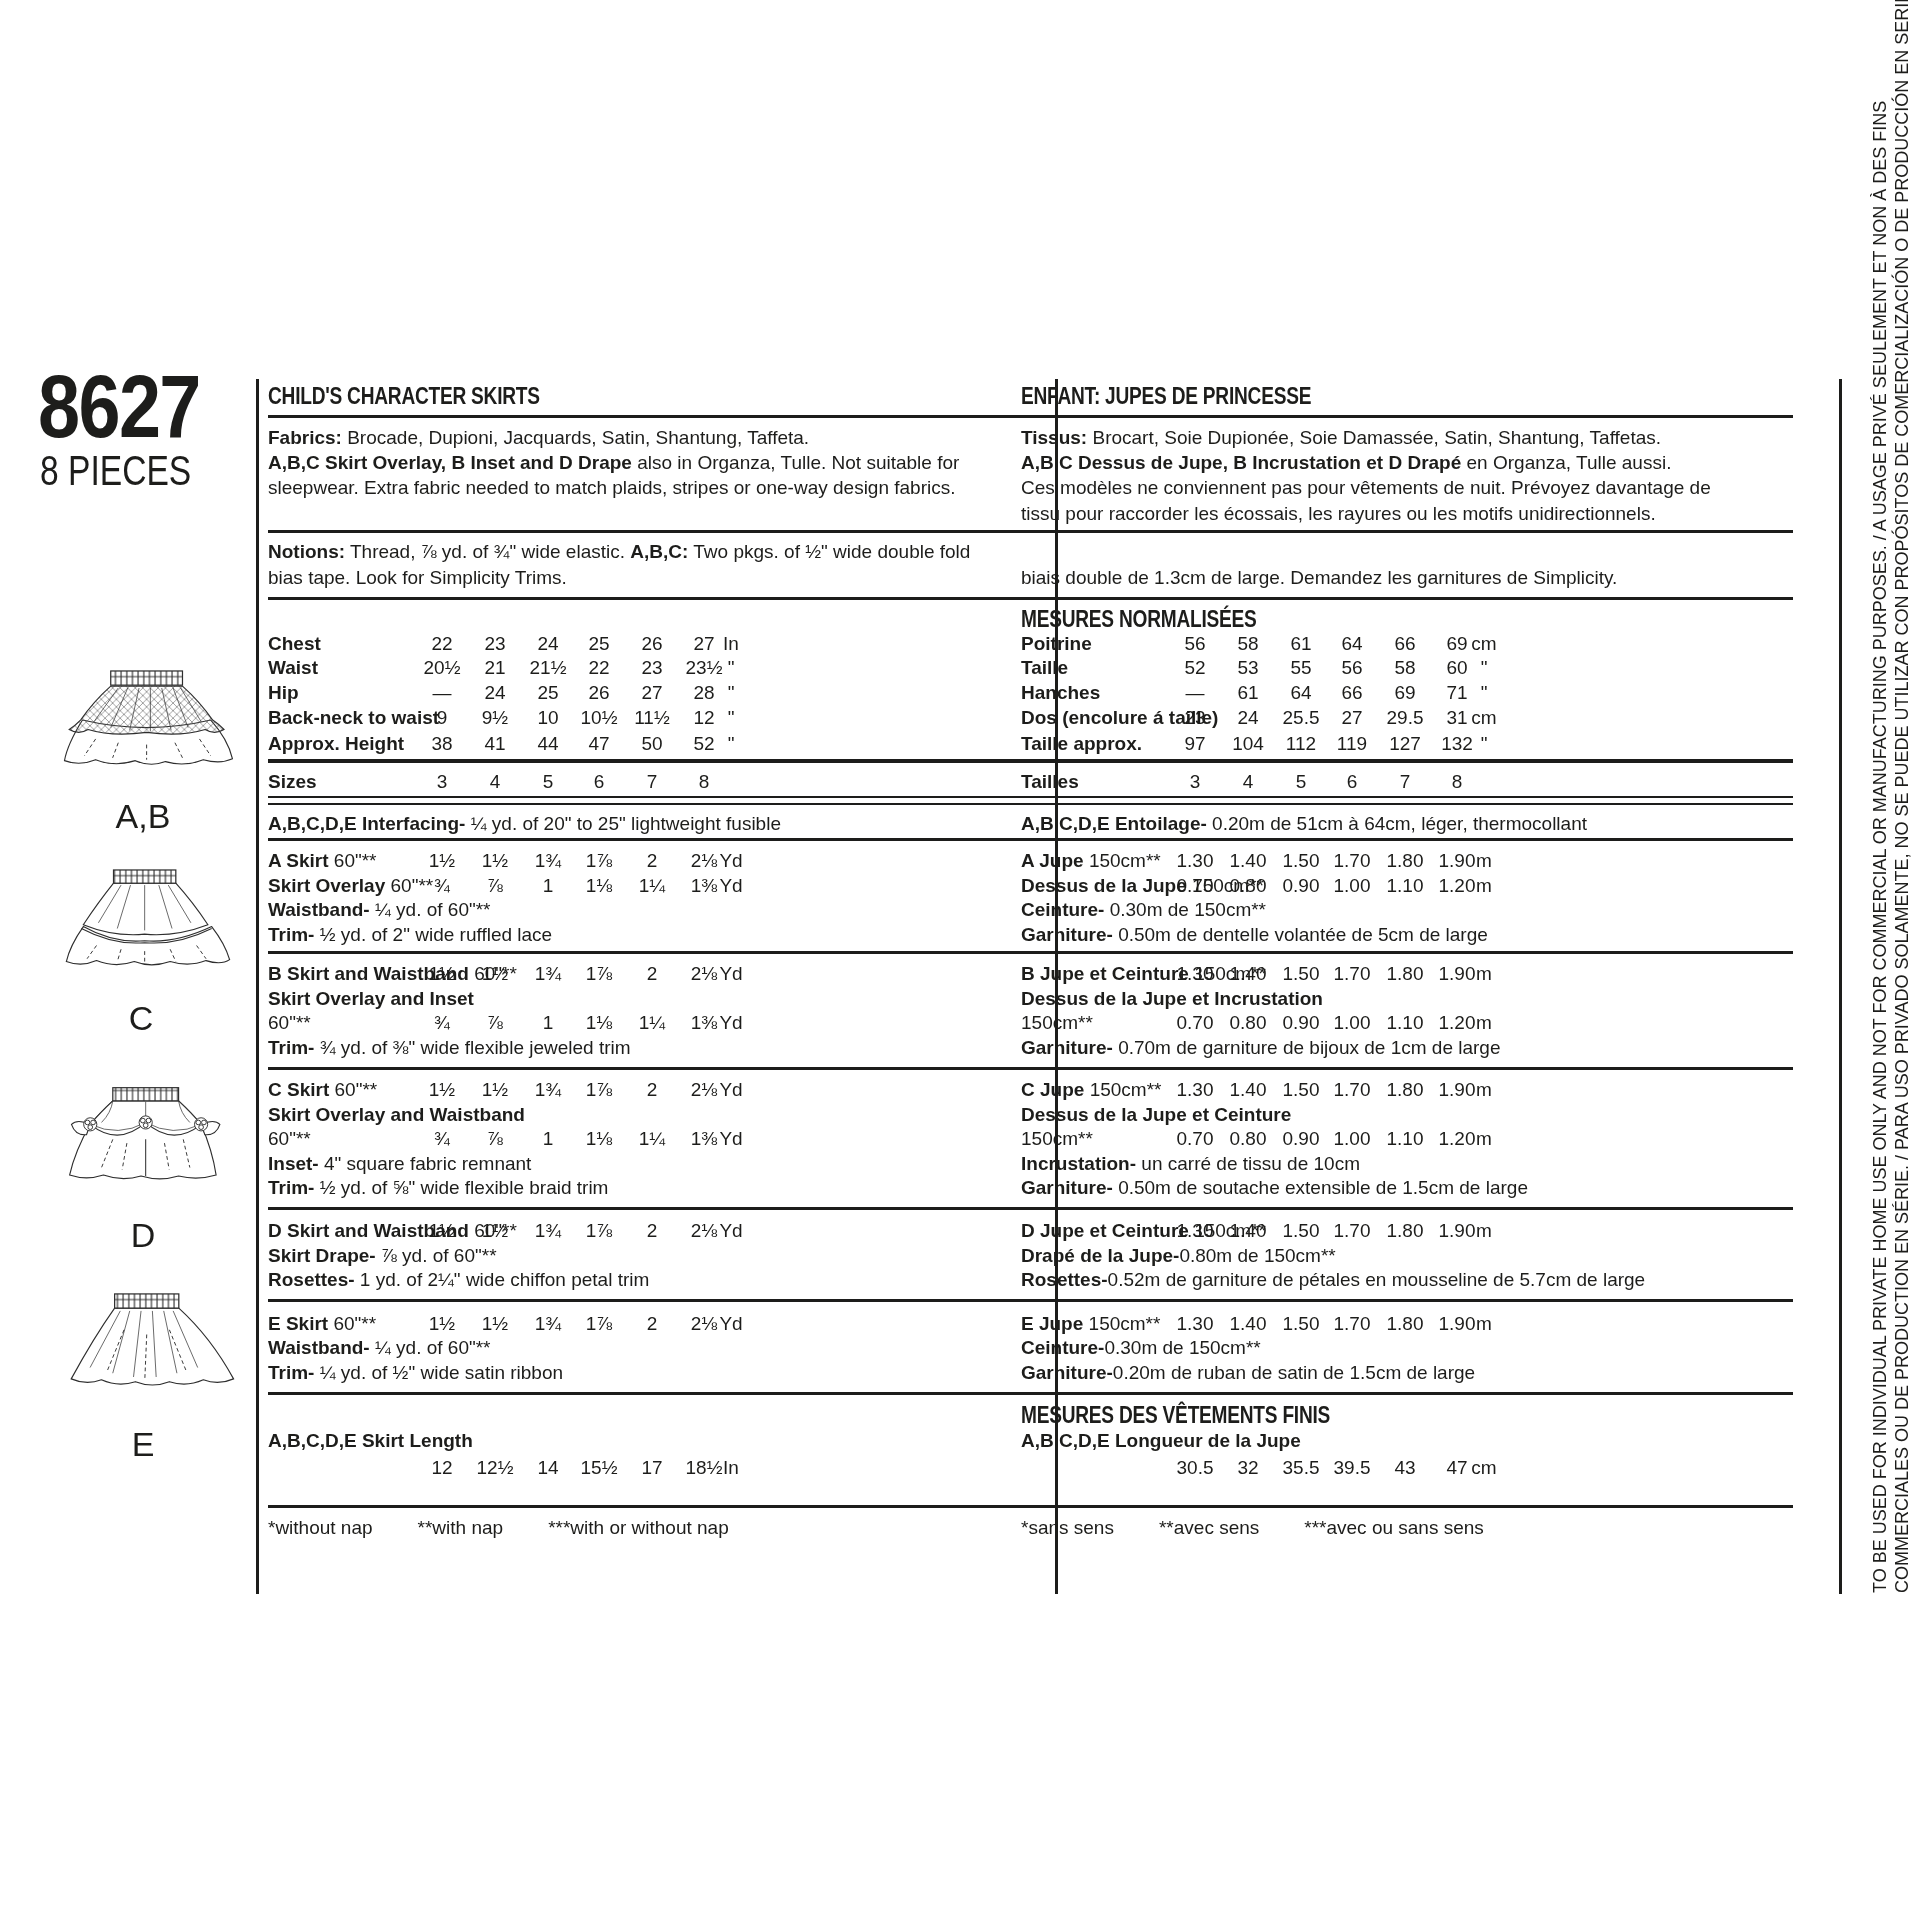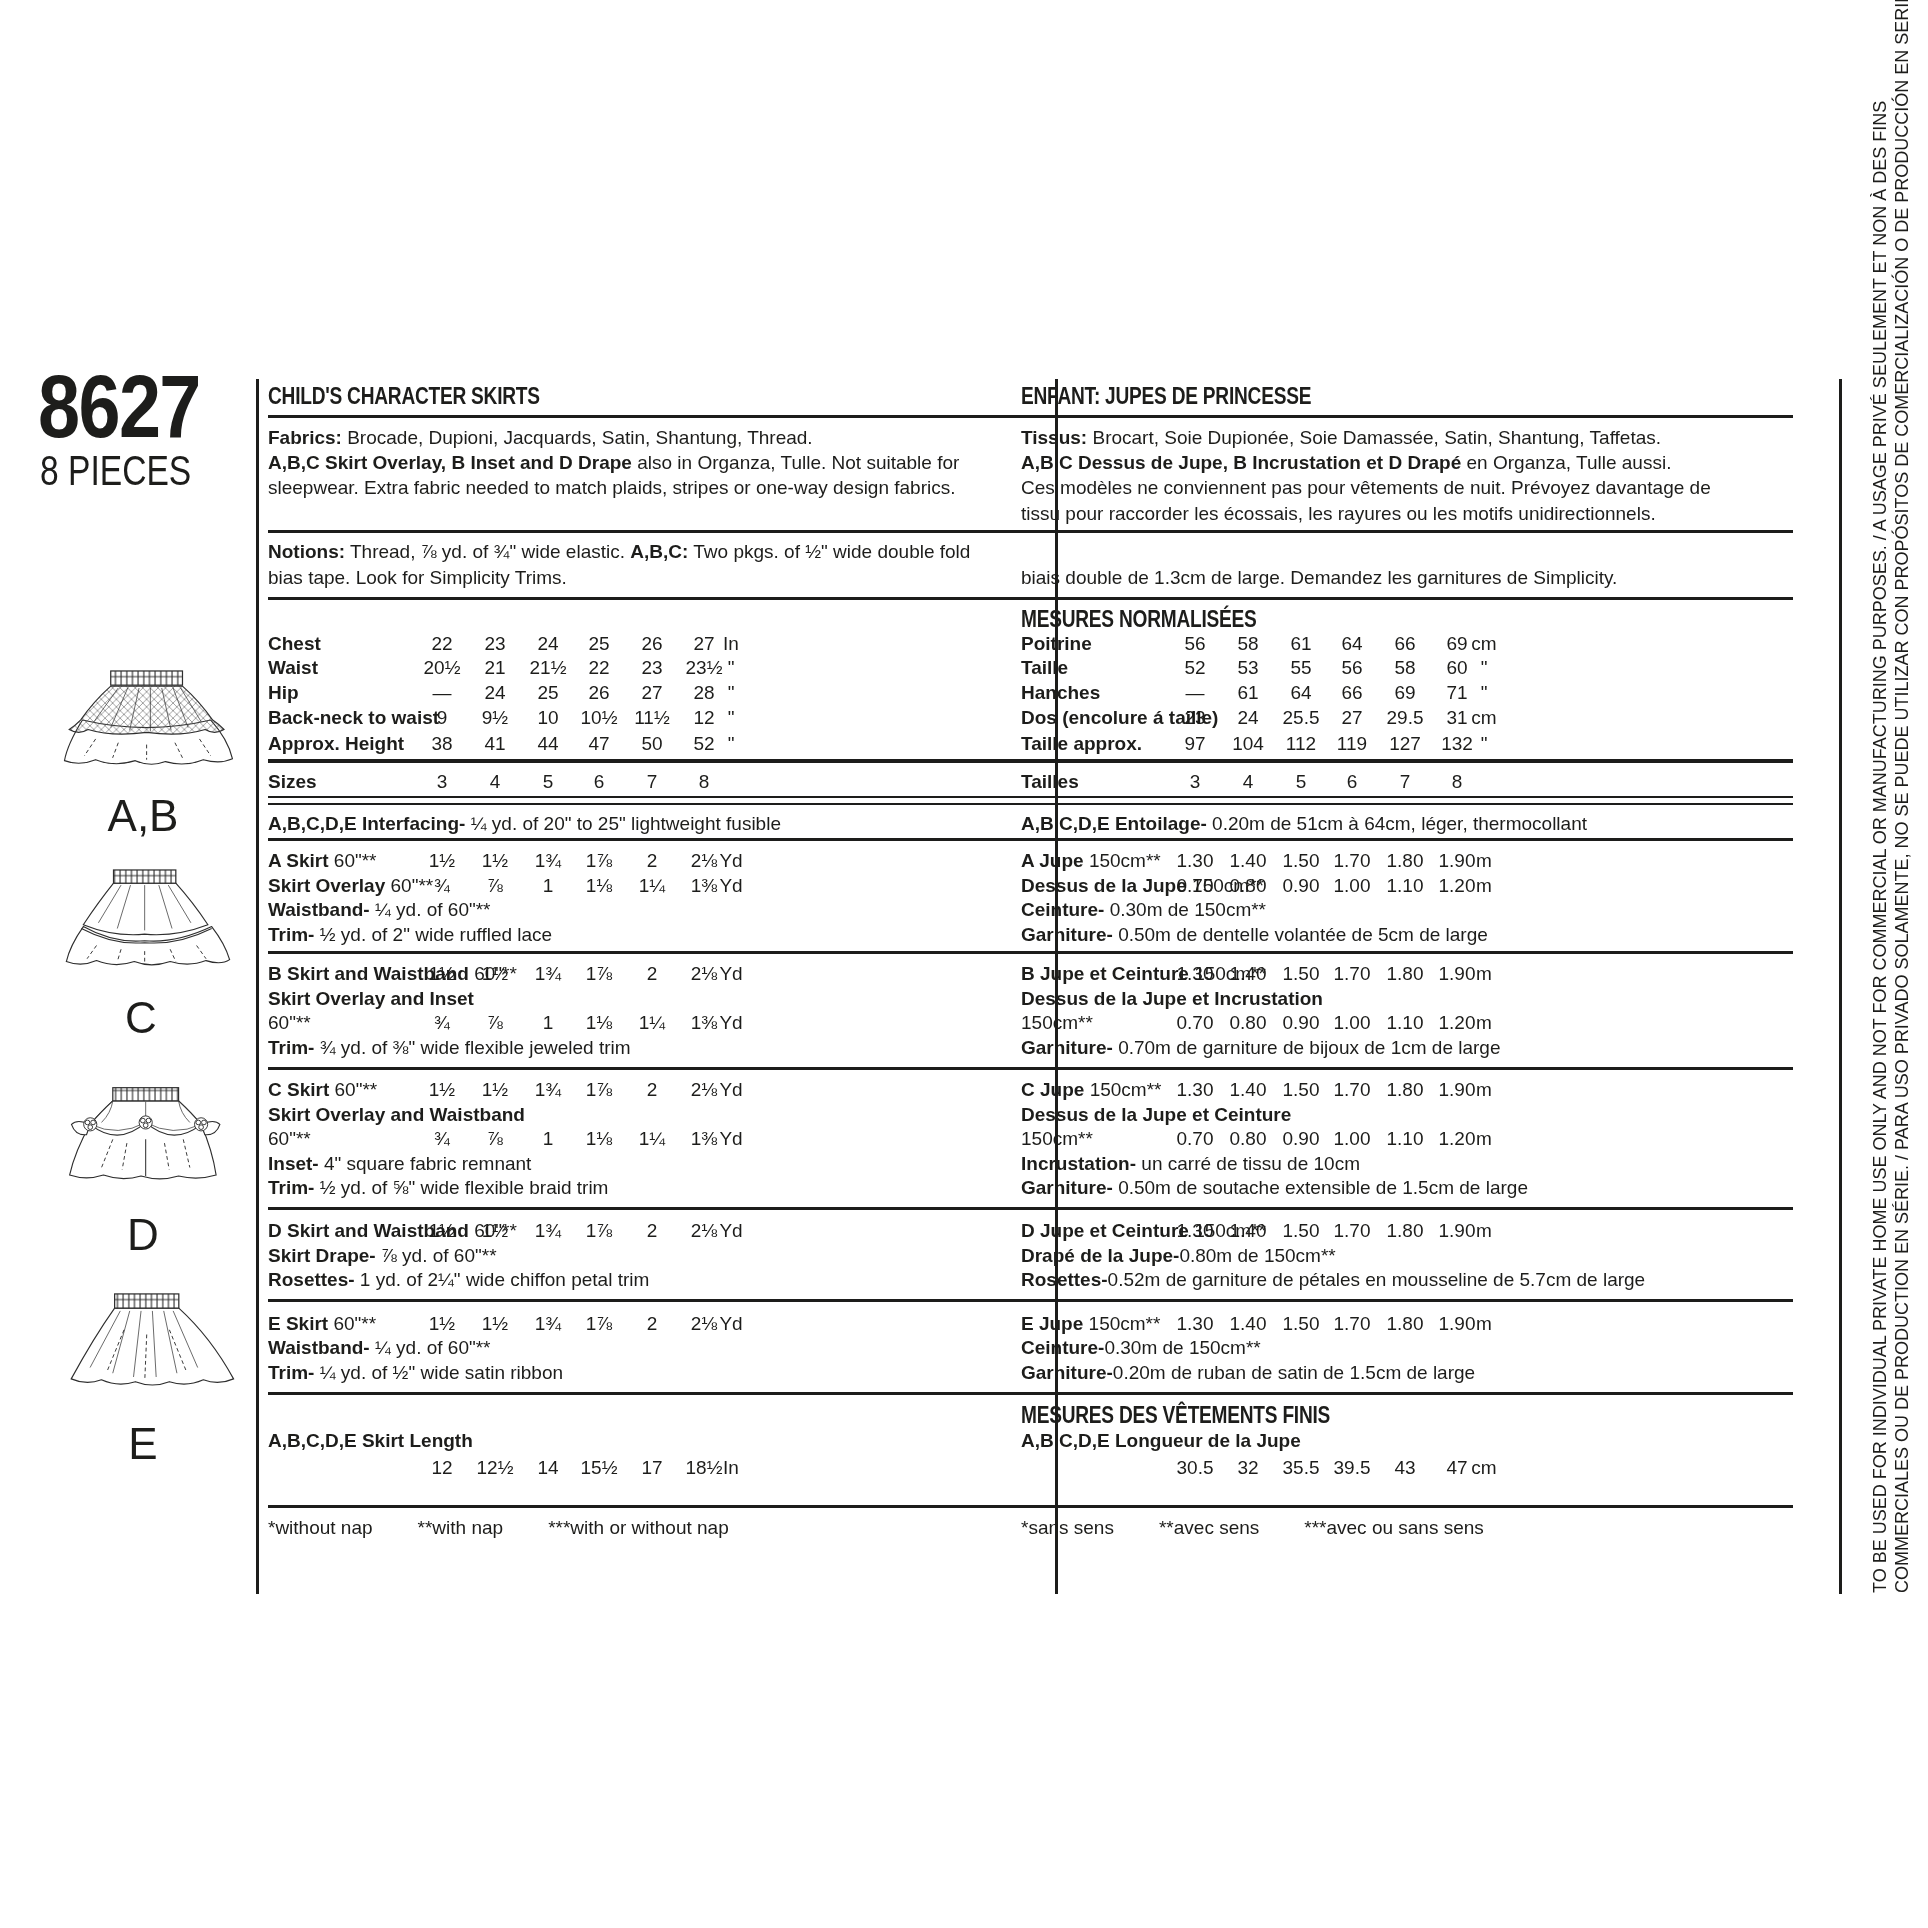--- a/index.html
+++ b/index.html
@@ -14,21 +14,21 @@
   .val{position:absolute;top:0;transform:translateX(-50%);}
   .v0{left:174px}.v1{left:227px}.v2{left:280px}.v3{left:331px}.v4{left:384px}.v5{left:436px}.vu{left:463px}
   .hr{position:absolute;left:0;width:772px;height:2.8px;background:#1d1d1b;}
   .hr.thin{height:1.9px}.hr.thick{height:3.8px}
   .vr{position:absolute;top:379px;width:2.8px;height:1215px;background:#1d1d1b;}
   .patnum{position:absolute;left:38px;top:363px;font-size:89px;line-height:87px;font-weight:bold;
           transform:scaleX(0.85);transform-origin:0 0;letter-spacing:-1.9px;}
   .pieces{position:absolute;left:40px;top:449px;font-size:42px;line-height:43px;
           transform:scaleX(0.8);transform-origin:0 0;}
   .illus{position:absolute;}
-  .illab{position:absolute;font-size:44px;line-height:36px;transform:translateX(-50%);}
+  .illab{position:absolute;font-size:34px;line-height:36px;transform:translateX(-50%);}
   .vnotice{position:absolute;left:1870px;top:1593px;width:1320px;
            transform:rotate(-90deg);transform-origin:0 0;font-size:18px;line-height:21.7px;}
   .vnotice div{white-space:nowrap;}
   .fn .t{margin-right:45px;}
   svg{display:block;}
   .sline{stroke:#2e2e2e;stroke-width:1.1;fill:none;}
   .sfill{stroke:#2e2e2e;stroke-width:1.2;fill:#ffffff;}
   .dash{stroke:#2e2e2e;stroke-width:1;stroke-dasharray:4,3;fill:none;}
   .thin{stroke:#3a3a3a;stroke-width:0.8;fill:none;}
 </style>
@@ -103,21 +103,21 @@
   <div class="illab" style="left:143px;top:1426px">E</div>
 
   <div class="vr" style="left:256px"></div>
   <div class="vr" style="left:1055px"></div>
   <div class="vr" style="left:1839px"></div>
 
   <div class="col" style="left:268px">
     <div class="ln" style="top:384px"><span class="t h">CHILD'S CHARACTER SKIRTS</span></div>
     <div class="hr" style="top:415px"></div>
 
-    <div class="ln" style="top:426px"><span class="t"><b>Fabrics:</b><span> Brocade, Dupioni, Jacquards, Satin, Shantung, Thread.</span></span></div>
+    <div class="ln" style="top:426px"><span class="t"><b>Fabrics:</b><span> Brocade, Dupioni, Jacquards, Satin, Shantung, Taffeta.</span></span></div>
     <div class="ln" style="top:451px"><span class="t"><b>A,B,C Skirt Overlay, B Inset and D Drape</b><span> also in Organza, Tulle. Not suitable for</span></span></div>
     <div class="ln" style="top:476px"><span class="t">sleepwear. Extra fabric needed to match plaids, stripes or one-way design fabrics.</span></div>
     <div class="hr" style="top:530px"></div>
 
     <div class="ln" style="top:540px"><span class="t"><b>Notions:</b><span> Thread, ⅞ yd. of ¾" wide elastic. </span><b>A,B,C:</b><span> Two pkgs. of ½" wide double fold</span></span></div>
     <div class="ln" style="top:566px"><span class="t">bias tape. Look for Simplicity Trims.</span></div>
     <div class="hr" style="top:597px"></div>
 
     <div class="ln" style="top:632px"><span class="t"><b>Chest</b></span><span class="vals"><span class="val v0"><span class="t">22</span></span><span class="val v1"><span class="t">23</span></span><span class="val v2"><span class="t">24</span></span><span class="val v3"><span class="t">25</span></span><span class="val v4"><span class="t">26</span></span><span class="val v5"><span class="t">27</span></span><span class="val vu"><span class="t">In</span></span></span></div>
     <div class="ln" style="top:656px"><span class="t"><b>Waist</b></span><span class="vals"><span class="val v0"><span class="t">20½</span></span><span class="val v1"><span class="t">21</span></span><span class="val v2"><span class="t">21½</span></span><span class="val v3"><span class="t">22</span></span><span class="val v4"><span class="t">23</span></span><span class="val v5"><span class="t">23½</span></span><span class="val vu"><span class="t">"</span></span></span></div>

